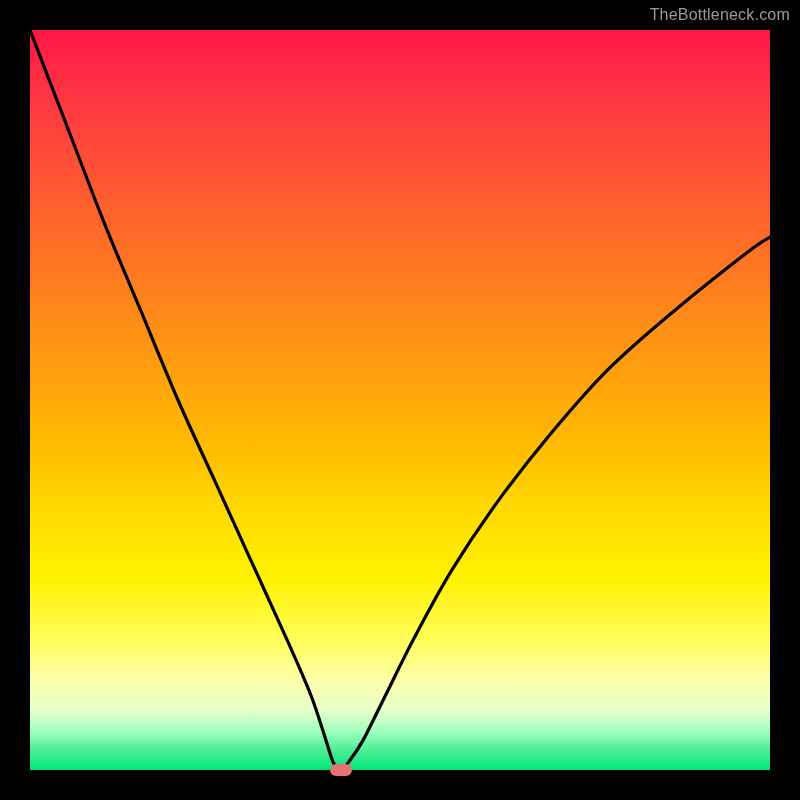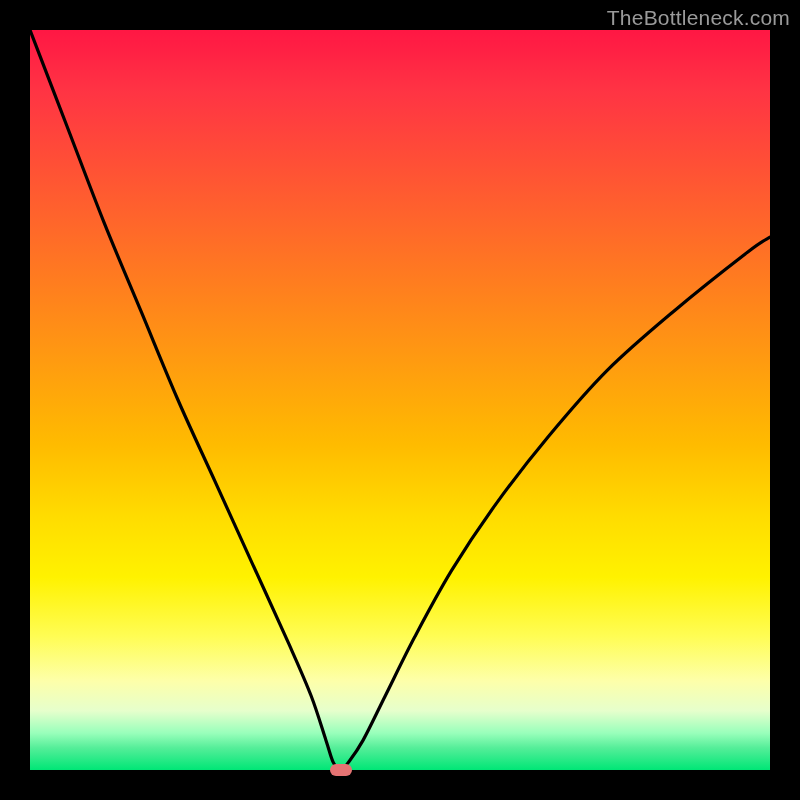--- a/index.html
+++ b/index.html
@@ -47,21 +47,21 @@
     top: 0;
     width: 740px;
     height: 740px;
     pointer-events: none;
   }
   .watermark {
     position: absolute;
     top: 6px;
     right: 10px;
     color: #9a9a9a;
-    font-size: 21px;
+    font-size: 16px;
     letter-spacing: 0.2px;
     font-weight: 500;
   }
   .bottom-marker {
     position: absolute;
     width: 22px;
     height: 12px;
     border-radius: 6px;
     background: #e57373;
     bottom: -6px;

